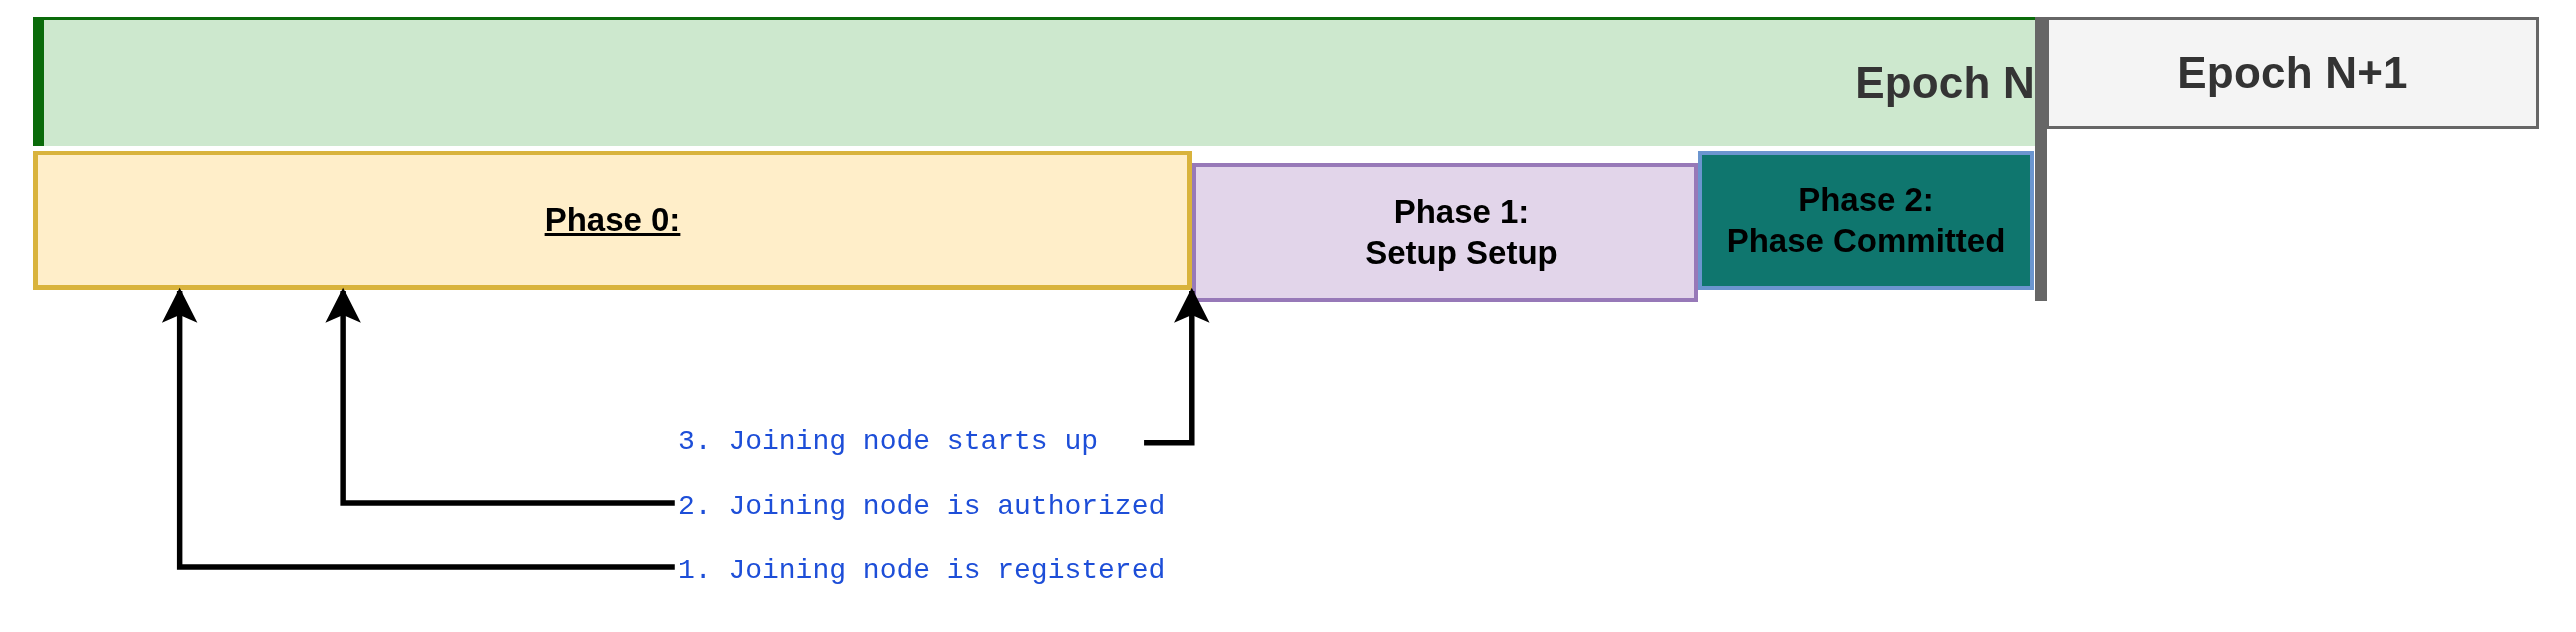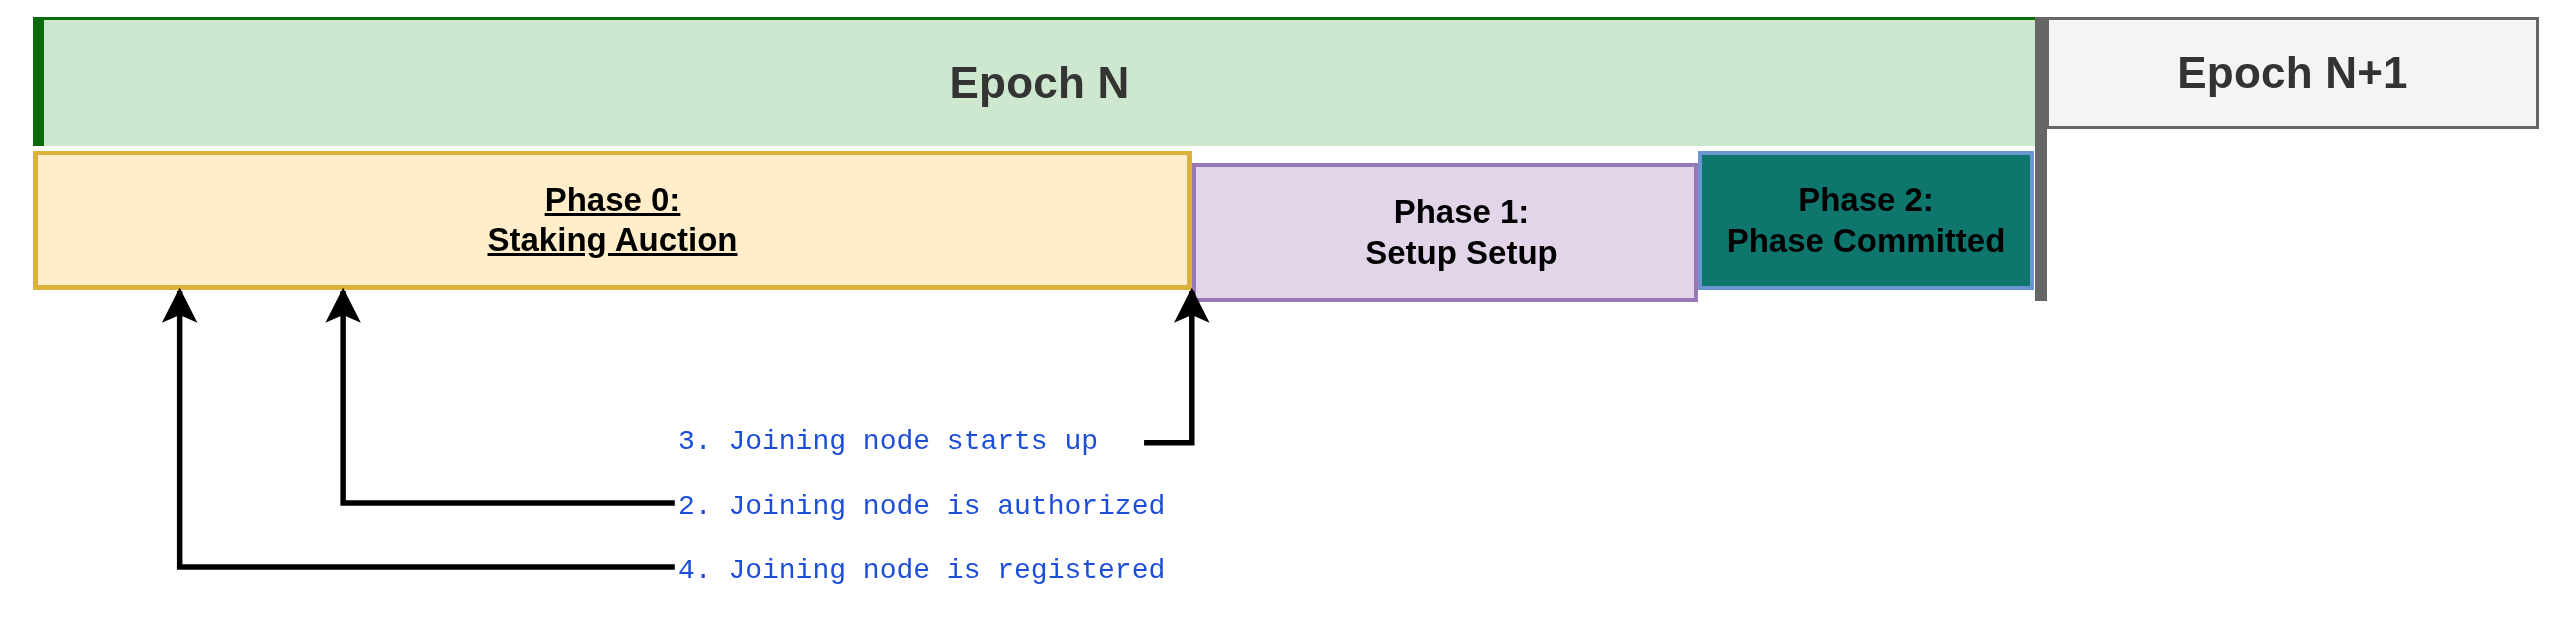--- a/index.html
+++ b/index.html
@@ -20,20 +20,21 @@
     letter-spacing:0.2px;
     white-space:nowrap;
   }
   #epoch-n{
     left:33px;top:17px;width:2002px;height:129px;
     background:#cde8ce;
     border-top:3.9px solid #0a6b0a;
     border-left:11px solid #0a6b0a;
     color:#343434;
     font-size:44px;
+    justify-content:flex-end;
   }
   #epoch-n1{
     left:2046px;top:17px;width:493px;height:112px;
     background:#f4f4f4;
     border:3.9px solid #666666;
     color:#333333;
     font-size:44px;
   }
 
   
@@ -99,21 +100,20 @@
   <div class="epoch-box" id="epoch-n">
     <span>Epoch N</span>
   </div>
 
   <div class="epoch-box" id="epoch-n1">
     <span>Epoch N+1</span>
   </div>
 
   <div class="phase-box" id="phase-0">
     <span class="pl">Phase 0:</span>
-    <span class="pl">Staking Auction</span>
   </div>
 
   <div class="phase-box" id="phase-1">
     <span class="pl">Phase 1:</span>
     <span class="pl">Setup Setup</span>
   </div>
 
   <div class="phase-box" id="phase-2">
     <span class="pl">Phase 2:</span>
     <span class="pl">Phase Committed</span>
@@ -132,16 +132,16 @@
 
     <path d="M 862 643 L 438 643 L 438 372" fill="none" stroke="#000000" stroke-width="7" stroke-linecap="butt" stroke-linejoin="miter" marker-end="url(#ah)"></path>
 
     <path d="M 1462 566 L 1523 566 L 1523 372" fill="none" stroke="#000000" stroke-width="7" stroke-linecap="butt" stroke-linejoin="miter" marker-end="url(#ah)"></path>
   </svg>
 
   <div class="callout-label" id="label-3">3. Joining node starts up</div>
 
   <div class="callout-label" id="label-2">2. Joining node is authorized</div>
 
-  <div class="callout-label" id="label-1">4. Joining node is registered</div>
+  <div class="callout-label" id="label-1">1. Joining node is registered</div>
 
 </div>
 
 
 </body></html>

